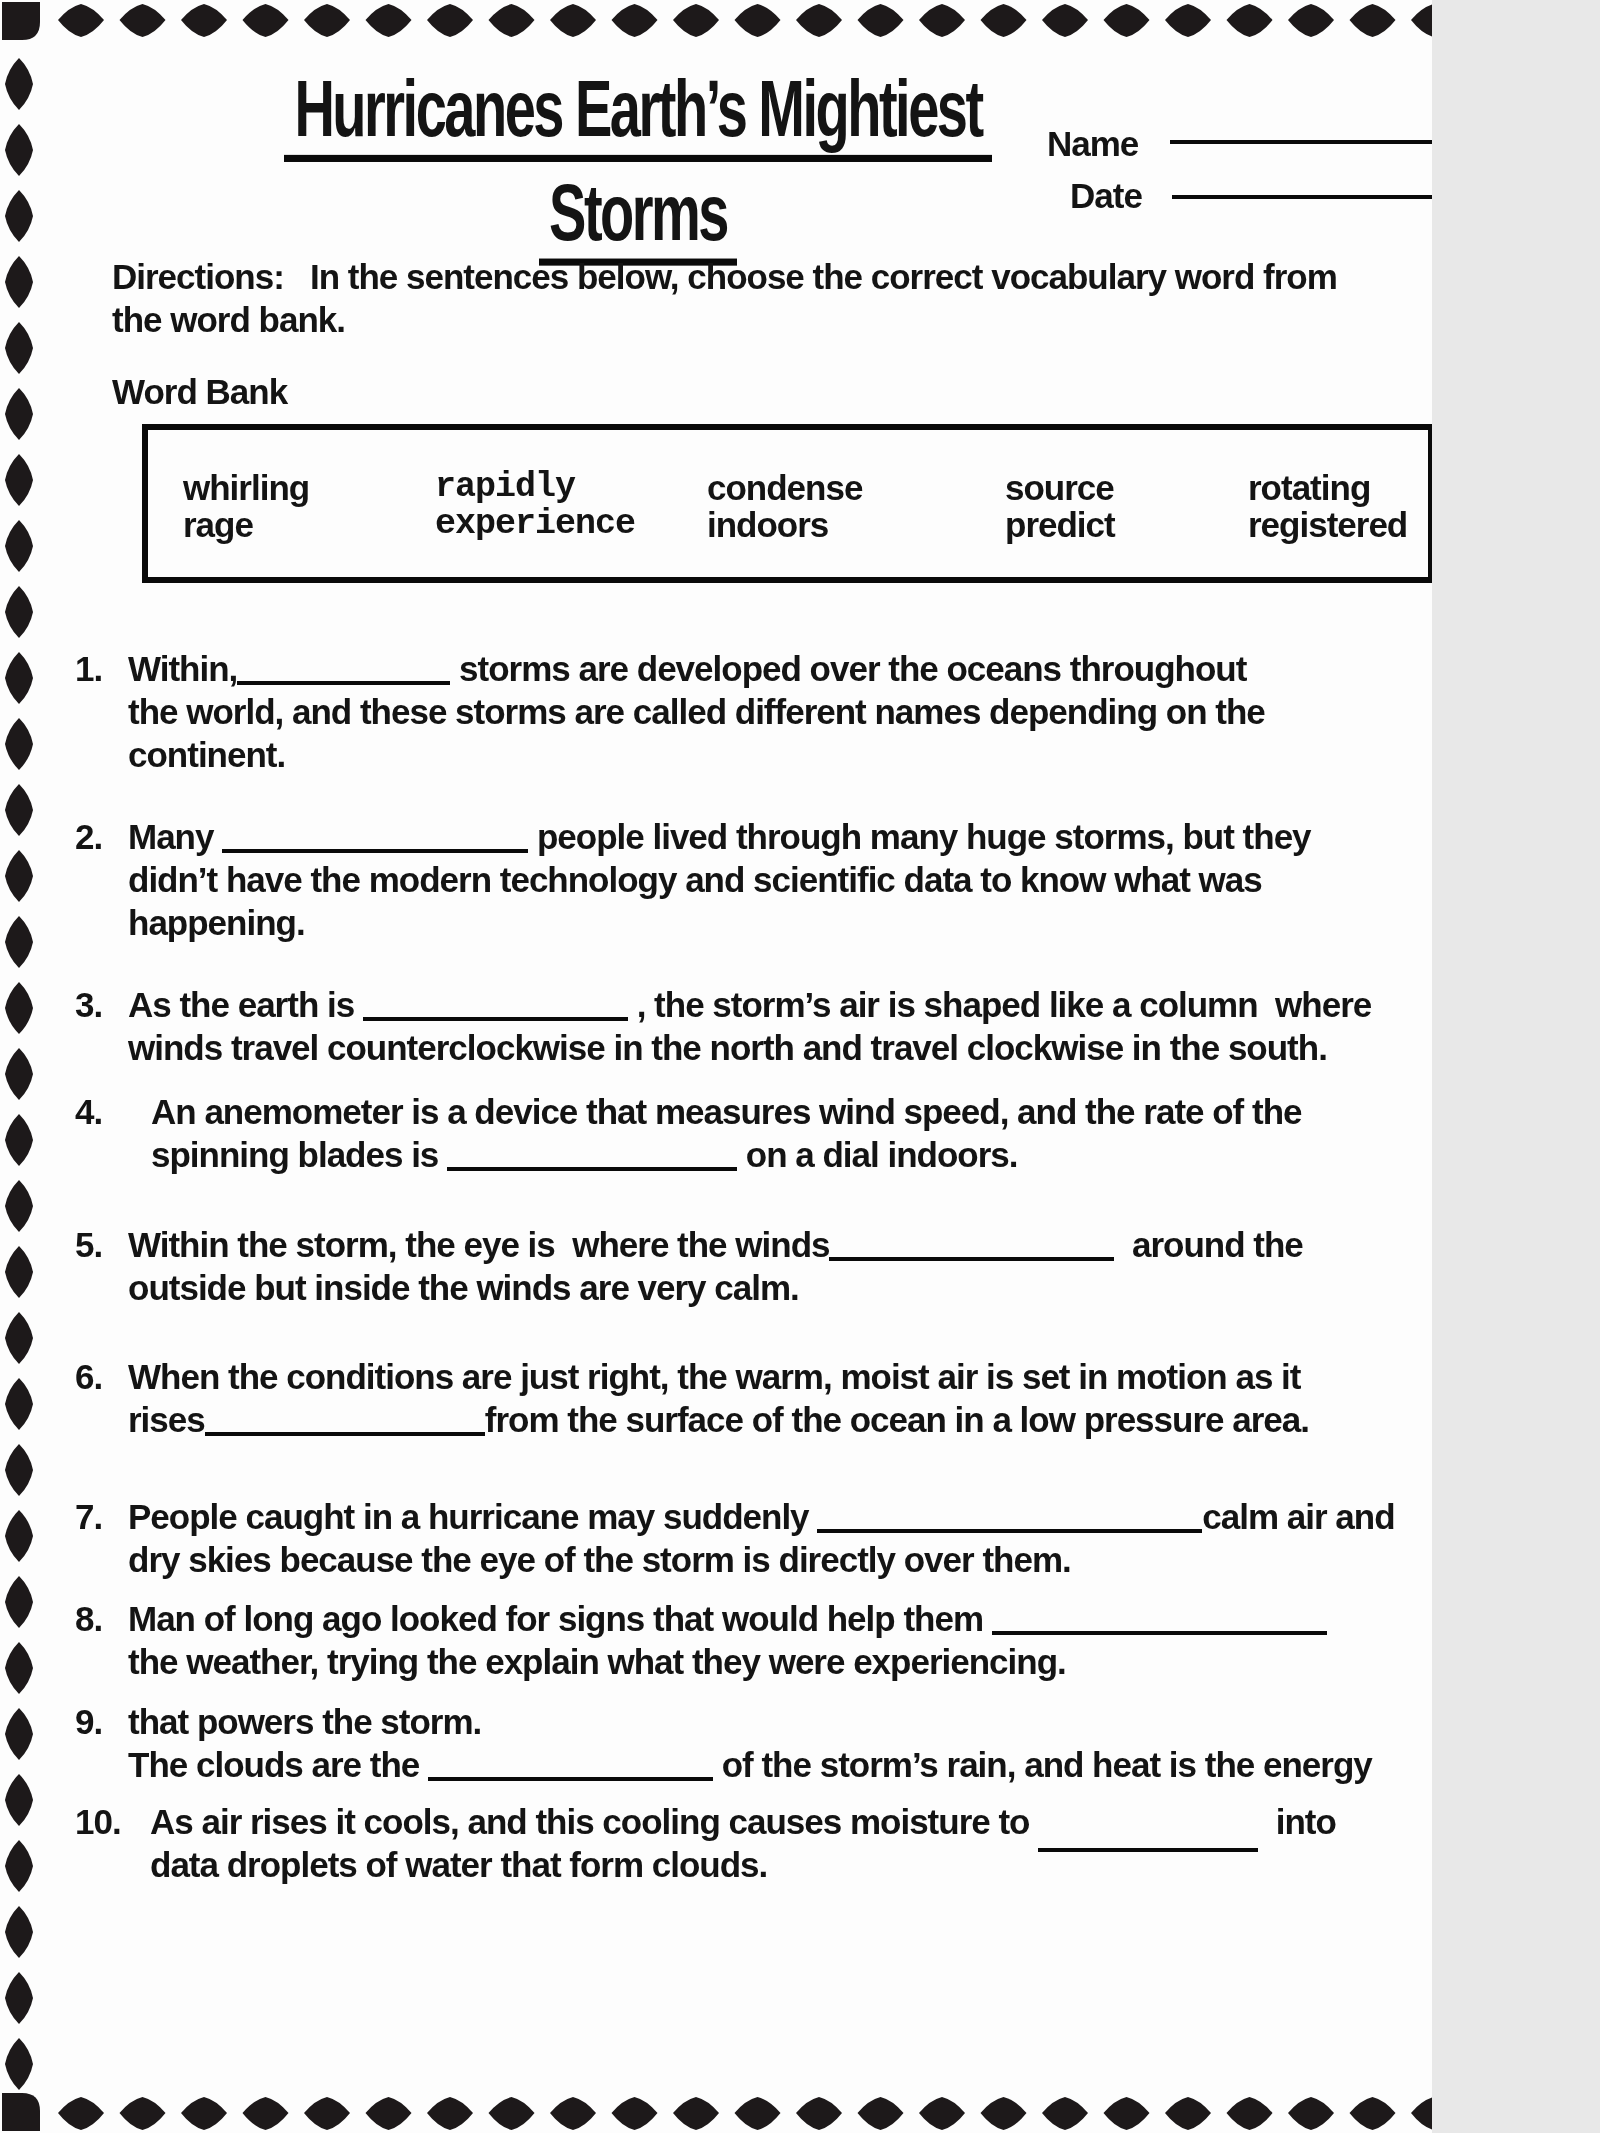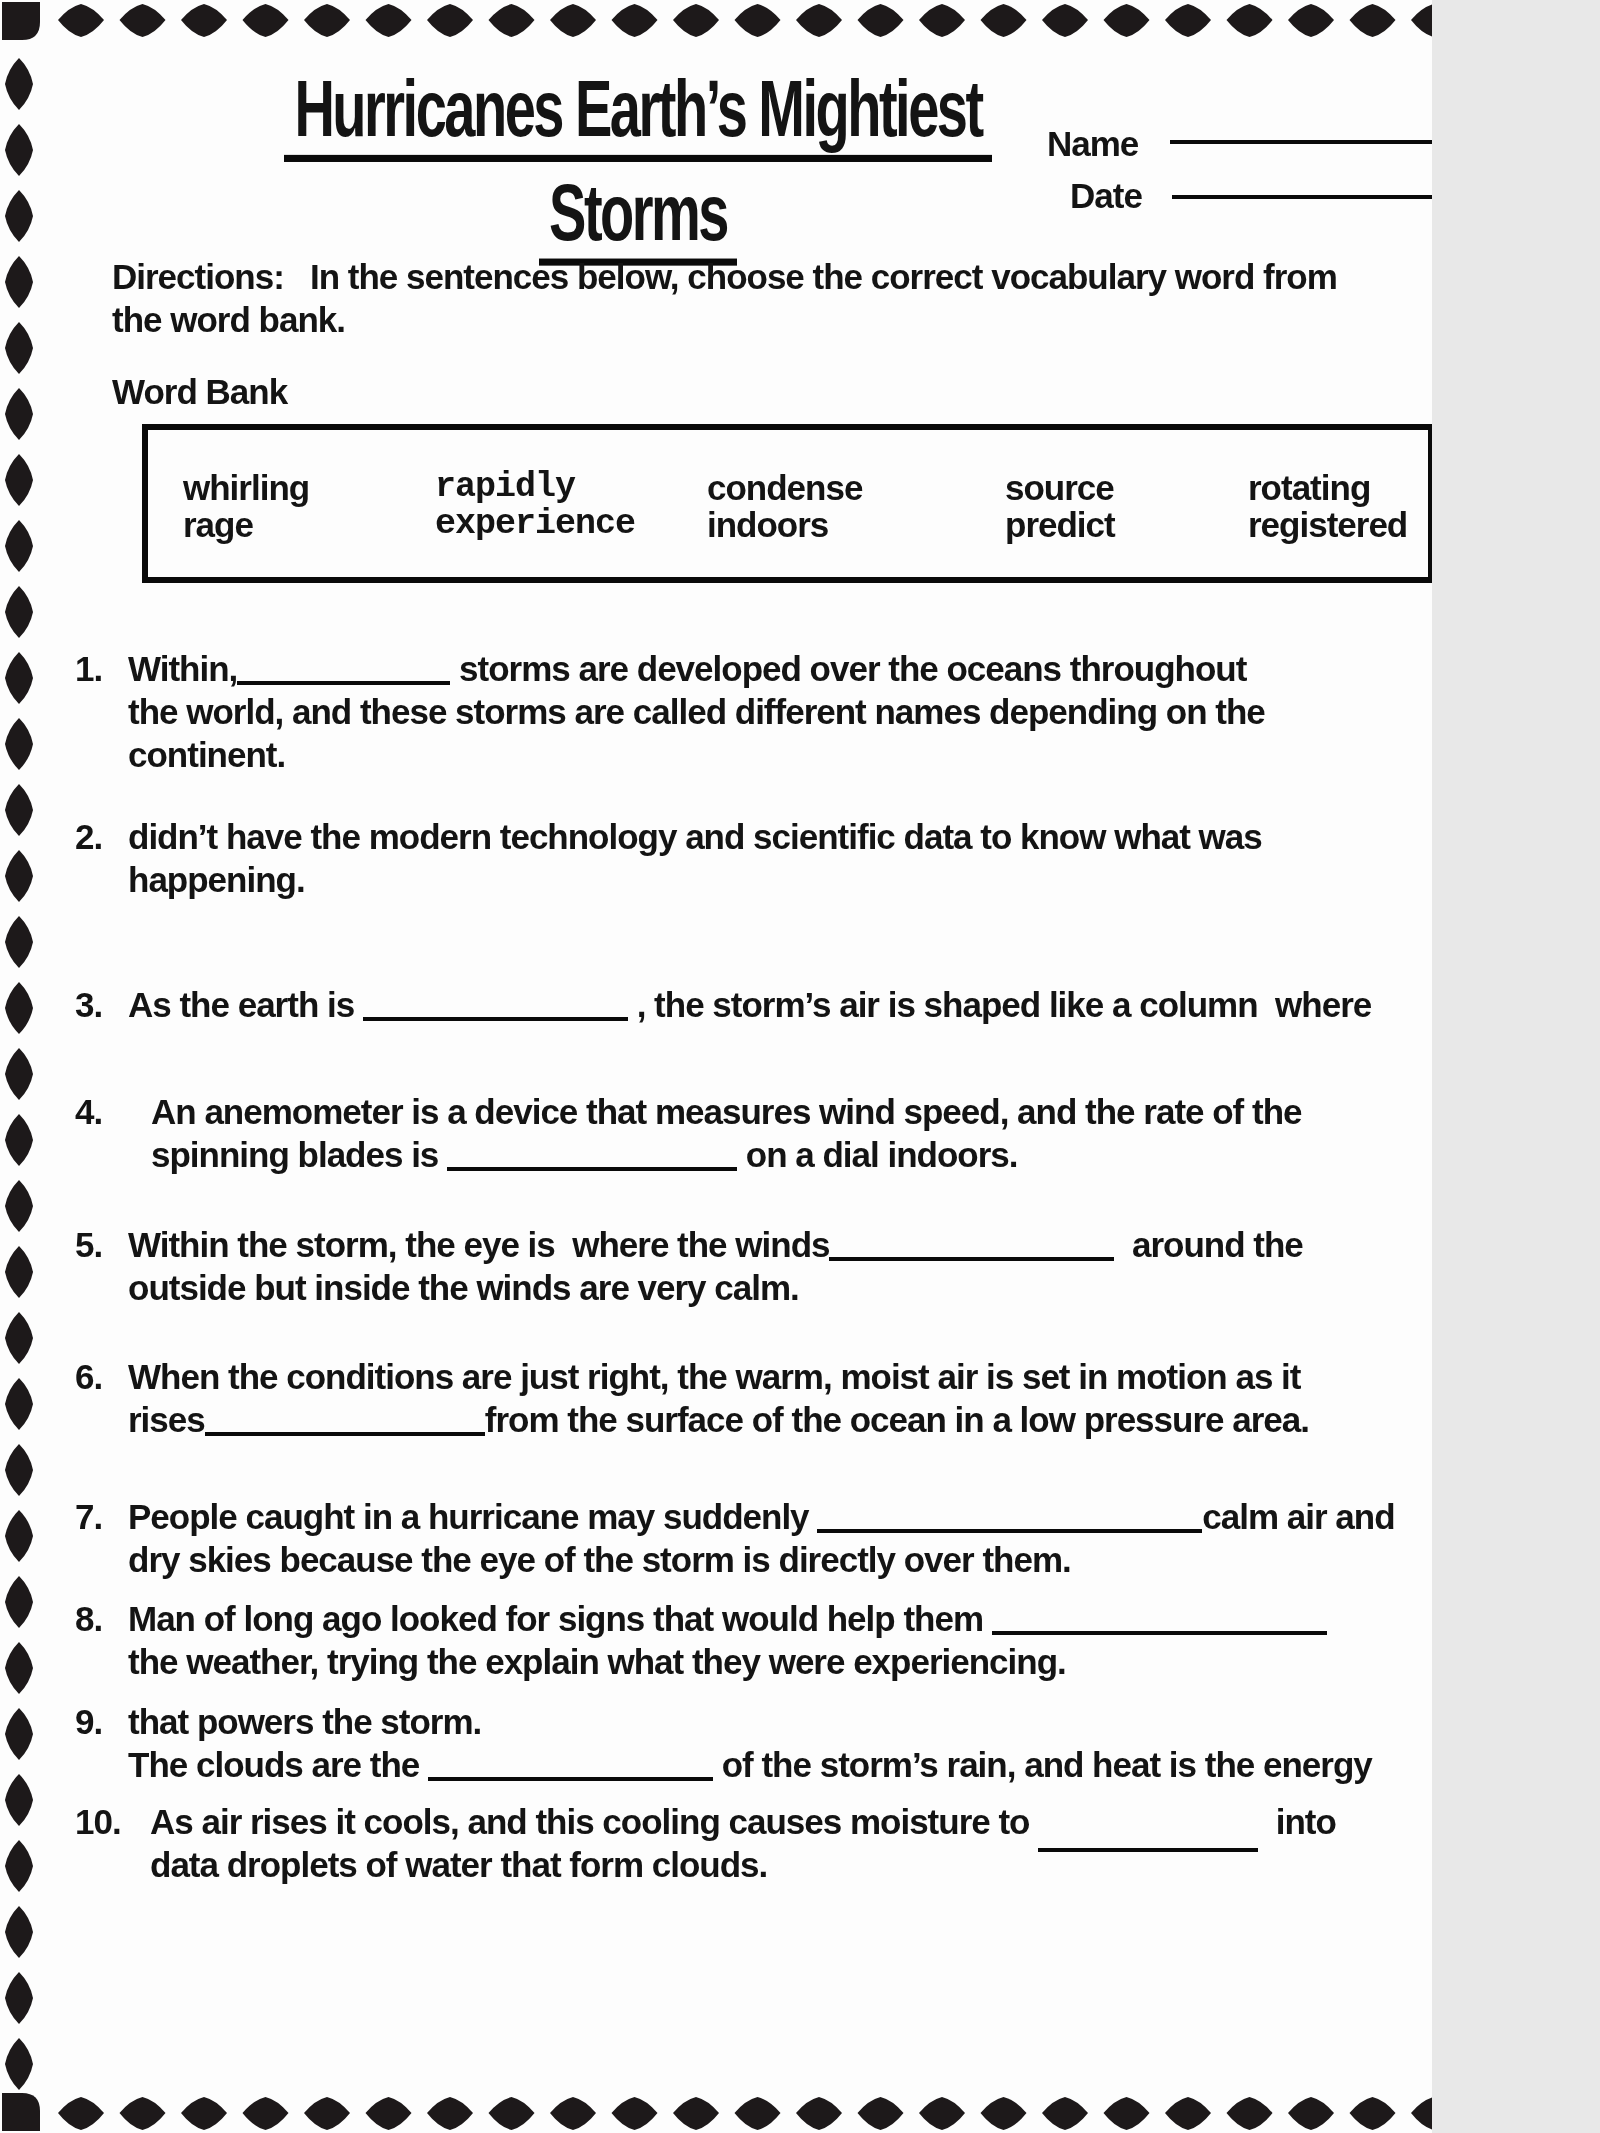--- a/index.html
+++ b/index.html
@@ -192,28 +192,30 @@
         <span class="num">1.</span>
         <div class="lines" style="margin-left: 53px;">
           <div class="line"><span>Within,</span><span class="blank" style="width: 213px;"></span><span> storms are developed over the oceans throughout</span></div>
           <div class="line"><span>the world, and these storms are called different names depending on the</span></div>
           <div class="line"><span>continent.</span></div>
         </div>
       </div>
       <div class="sent" style="top: 815px;">
         <span class="num">2.</span>
         <div class="lines" style="margin-left: 53px;">
+          <div class="line"><span>Many </span><span class="blank" style="width: 306px;"></span><span> people lived through many huge storms, but they</span></div>
           <div class="line"><span>didn’t have the modern technology and scientific data to know what was</span></div>
           <div class="line"><span>happening.</span></div>
         </div>
       </div>
       <div class="sent" style="top: 983px;">
         <span class="num">3.</span>
         <div class="lines" style="margin-left: 53px;">
           <div class="line"><span>As the earth is </span><span class="blank" style="width: 265px;"></span><span> , the storm’s air is shaped like a column  where</span></div>
+          <div class="line"><span>winds travel counterclockwise in the north and travel clockwise in the south.</span></div>
         </div>
       </div>
       <div class="sent" style="top: 1090px;">
         <span class="num">4.</span>
         <div class="lines" style="margin-left: 76px;">
           <div class="line"><span>An anemometer is a device that measures wind speed, and the rate of the</span></div>
           <div class="line"><span>spinning blades is </span><span class="blank" style="width: 290px;"></span><span> on a dial indoors.</span></div>
         </div>
       </div>
       <div class="sent" style="top: 1223px;">

